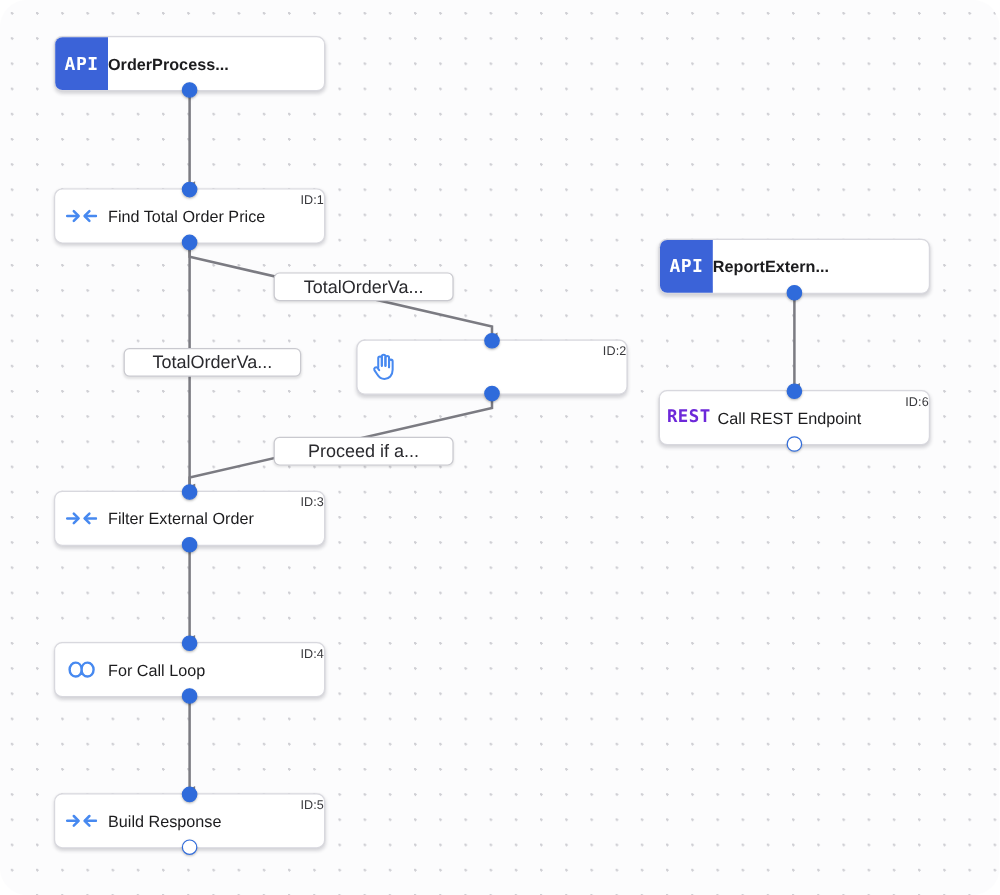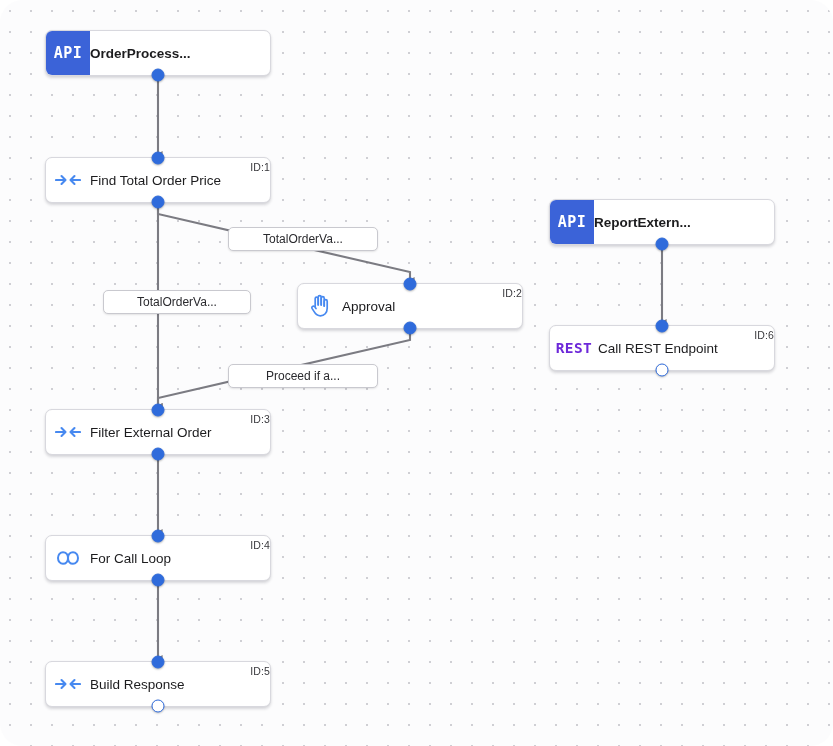--- a/index.html
+++ b/index.html
@@ -142,21 +142,21 @@
     position: absolute;
     box-sizing: border-box;
     height: 24px;
     display: flex;
     align-items: center;
     justify-content: center;
     padding: 0 12px;
     background: #ffffff;
     border: 1px solid #c9c9cf;
     border-radius: 5px;
-    font-size: 12px;
+    font-size: 15px;
     color: #2a2a2e;
     white-space: nowrap;
     box-shadow: 0 1px 2px rgba(0,0,0,0.10);
   }
 </style>
 </head>
 <body>
 
 <div id="canvas">
 
@@ -199,21 +199,20 @@
       </div>
       <div class="node" style="left: 297px; top: 283px; width: 226px;">
         <div class="node-icon">
           <svg width="22" height="24" viewBox="0 0 22 24" fill="none" stroke="currentColor" stroke-width="1.7" stroke-linecap="round" stroke-linejoin="round">
             <path d="M6.2 12.2 V4.6 a1.5 1.5 0 0 1 3 0 V11"></path>
             <path d="M9.2 10.6 V3.2 a1.5 1.5 0 0 1 3 0 V11"></path>
             <path d="M12.2 10.8 V4.2 a1.5 1.5 0 0 1 3 0 V12"></path>
             <path d="M15.2 12 V7.2 a1.5 1.5 0 0 1 3 0 V14.2 c0 4.6-3 7.6-6.8 7.6 c-3.1 0-4.6-1.4-6.1-3.9 L3 14.4 a1.6 1.6 0 0 1 2.6-1.8 l1.4 1.9"></path>
           </svg>
         </div>
-        <div class="node-label">Approval</div>
         <div class="node-id">ID:2</div>
         <div class="port in filled"></div>
         <div class="port out filled"></div>
       </div>
       <div class="node" style="left: 45px; top: 409px; width: 226px;">
         <div class="node-icon">
           <svg width="26" height="16" viewBox="0 0 26 16" fill="none" stroke="currentColor" stroke-width="2.1" stroke-linecap="round" stroke-linejoin="round">
             <path d="M1 8 H10"></path>
             <path d="M6.5 4 L10.5 8 L6.5 12"></path>
             <path d="M25 8 H16"></path>

